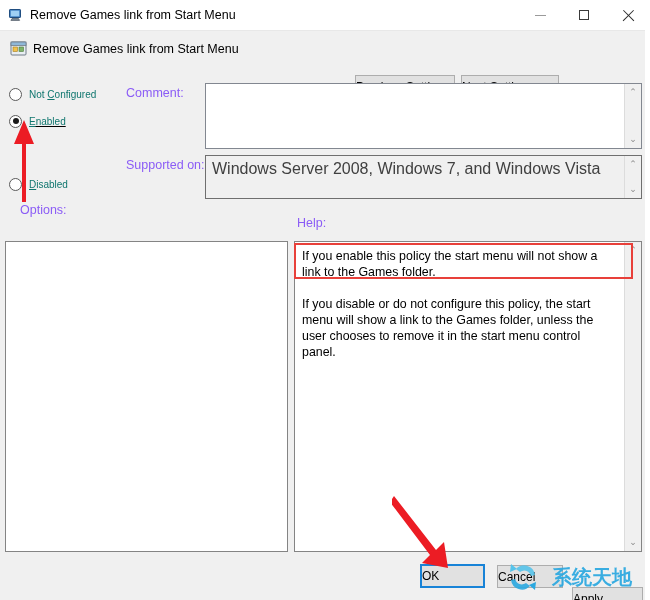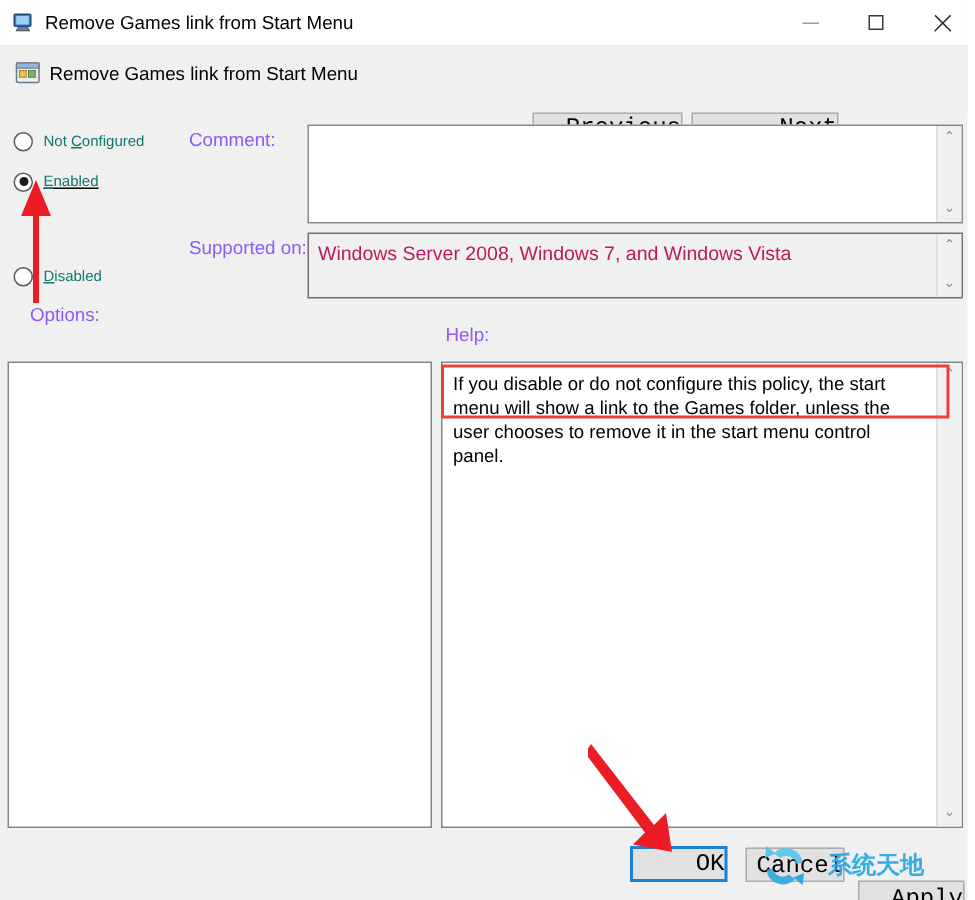--- a/index.html
+++ b/index.html
@@ -99,29 +99,29 @@
   }
   .header-title {
     position: absolute;
     left: 33px; top: 10px;
     font-size: 12.5px;
     line-height: 16px;
     color: #000000;
     white-space: nowrap;
   }
   .btn {
-    font-family: Liberation Mono, monospace;
-    font-size: 16px;
+    font-family: Liberation Sans, sans-serif;
+    font-size: 12px;
     color: #000000;
     background: #e1e1e1;
     border: 1px solid #adadad;
     box-sizing: border-box;
     cursor: default;
     padding: 0;
-    text-align: right;
+    text-align: left;
   }
   .btn-prev {
     position: absolute;
     left: 355px; top: 44px;
     width: 100px; height: 23px;
   }
   .btn-next {
     position: absolute;
     left: 461px; top: 44px;
     width: 98px; height: 23px;
@@ -188,23 +188,23 @@
   .box-supported {
     left: 205px; top: 155px;
     width: 437px; height: 44px;
     background: #f0f0f0;
     border: 1px solid #6f6f6f;
   }
   .box-text {
     position: absolute;
     left: 6px; top: 5px;
     right: 22px;
-    font-size: 13px;
+    font-size: 16px;
     line-height: 16px;
-    color: #be185d;
+    color: #404040;
   }
 
   
   .vsb {
     position: absolute;
     top: 0; right: 0; bottom: 0;
     width: 17px;
     background: #f0f0f0;
     border-left: 1px solid #dcdcdc;
     box-sizing: border-box;
@@ -303,21 +303,21 @@
   .watermark {
     position: absolute;
     left: 552px; top: 560px;
     width: 96px; height: 34px;
     pointer-events: none;
   }
   .wm-text {
     position: absolute;
     left: 0; top: 7px;
     font-family: "DejaVu Sans", sans-serif;
-    font-size: 16px;
+    font-size: 20px;
     font-weight: bold;
     line-height: 20px;
     color: #2aa8e0;
     letter-spacing: 0px;
     white-space: nowrap;
     opacity: 0.92;
   }
   .wm-logo {
     position: absolute;
     left: -46px; top: 1px;
@@ -398,20 +398,21 @@
 
   <div class="field-label lbl-options">Options:</div>
   <div class="field-label lbl-help">Help:</div>
 
   <div class="pane-options">
     <div class="box-text"></div>
   </div>
 
   <div class="pane-help">
     <div class="help-body">
+      <p class="help-p">If you enable this policy the start menu will not show a link to the Games folder.</p>
       <p class="help-p">If you disable or do not configure this policy, the start menu will show a link to the Games folder, unless the user chooses to remove it in the start menu control panel.</p>
     </div>
     <div class="vsb">
       <div class="arr up">⌃</div>
       <div class="arr dn">⌄</div>
     </div>
   </div>
 
   <button class="btn btn-ok">OK</button>
   <button class="btn btn-cancel">Cancel</button>

